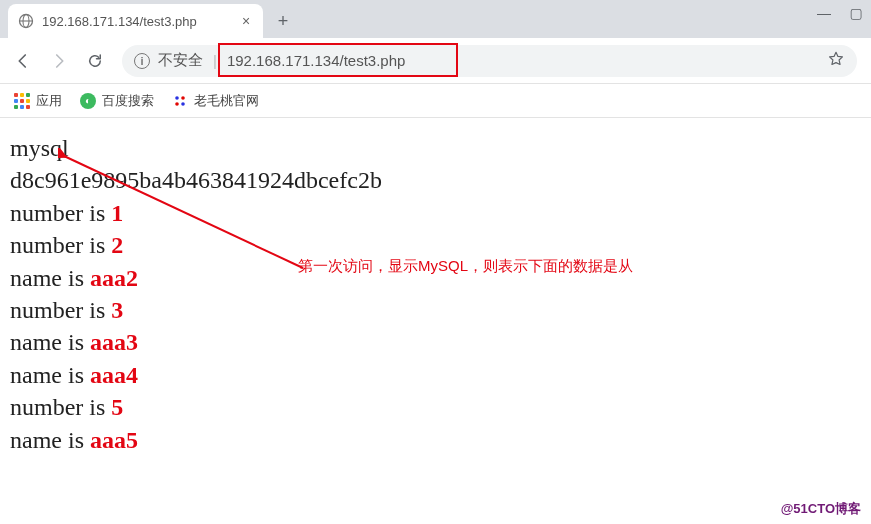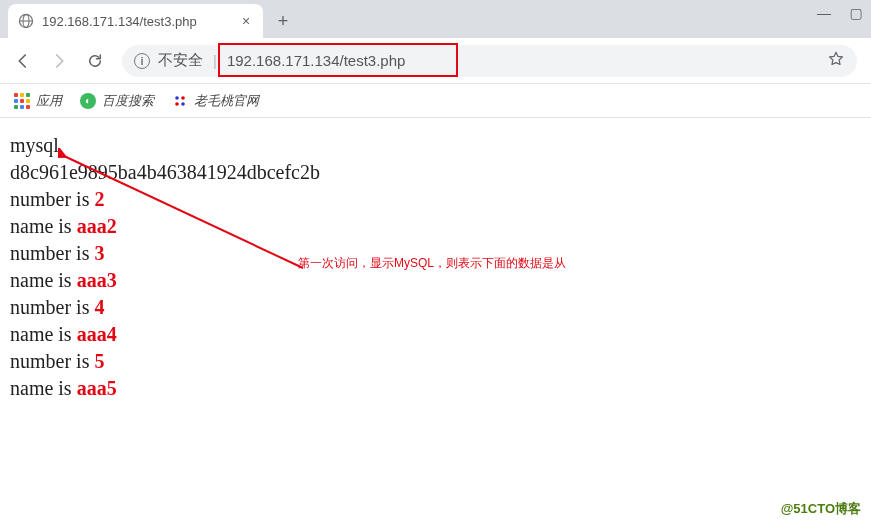--- a/index.html
+++ b/index.html
@@ -92,71 +92,70 @@
     .bookmarks {
       height: 34px;
       background: #fff;
       border-bottom: 1px solid #e3e3e3;
       display: flex;
       align-items: center;
       padding: 0 14px;
       gap: 18px;
       font-size: 13px;
       color: #444;
-      font-style: italic;
     }
     .bm-item { display:flex; align-items:center; gap:6px; }
     .apps-icon { display:grid; grid-template-columns:repeat(3,4px); grid-template-rows:repeat(3,4px); gap:2px; }
     .apps-icon span:nth-child(1){background:#ea4335}
     .apps-icon span:nth-child(2){background:#fbbc04}
     .apps-icon span:nth-child(3){background:#34a853}
     .apps-icon span:nth-child(4){background:#4285f4}
     .apps-icon span:nth-child(5){background:#ea4335}
     .apps-icon span:nth-child(6){background:#fbbc04}
     .apps-icon span:nth-child(7){background:#34a853}
     .apps-icon span:nth-child(8){background:#4285f4}
     .apps-icon span:nth-child(9){background:#ea4335}
     .apps-icon span{width:4px;height:4px;border-radius:1px}
     .fav-green { width:16px;height:16px;border-radius:50%;background:#3cba5f;display:flex;align-items:center;justify-content:center;color:#fff;font-size:10px;font-weight:bold;}
     .fav-baidu { width:16px;height:16px;display:flex;align-items:center;justify-content:center;}
 
     
     .page {
       padding: 14px 10px;
       font-family: "Times New Roman", serif;
-      font-size: 20px;
+      font-size: 24px;
       color: #222;
       line-height: 1.35;
       position: relative;
     }
     .page .red { color: #e30613; font-weight: bold; }
     .row { white-space: nowrap; }
 
     
     .annotation {
       position: absolute;
       left: 298px;
       top: 255px;
       color: #e30613;
-      font-size: 12px;
+      font-size: 15px;
       line-height: 1.4;
       font-family: "Microsoft YaHei", sans-serif;
     }
     svg.arrow {
       position: absolute;
       left: 58px;
       top: 148px;
       pointer-events: none;
     }
     .watermark {
       position:absolute;
       right:10px;
       bottom:6px;
       font-size:13px;
-      color:#4d7c0f;
+      color:#701a75;
       font-weight:bold;
       font-family:"Microsoft YaHei",sans-serif;
     }
   </style>
 </head>
 <body>
 
 <div class="tab-bar">
   <div class="tab">
     <span class="tab-favicon">
@@ -236,25 +235,25 @@
         </svg>
     </span>
     <span>老毛桃官网</span>
   </div>
 </div>
 
 <div class="page">
   <div class="row">mysql</div>
   <div class="row">d8c961e9895ba4b463841924dbcefc2b</div>
   <div id="data-rows">
+      <div class="row">number is <span class="red">1</span></div>
       <div class="row">number is <span class="red">2</span></div>
       <div class="row">name is <span class="red">aaa2</span></div>
       <div class="row">number is <span class="red">3</span></div>
       <div class="row">name is <span class="red">aaa3</span></div>
-      <div class="row">number is <span class="red">4</span></div>
       <div class="row">name is <span class="red">aaa4</span></div>
       <div class="row">number is <span class="red">5</span></div>
       <div class="row">name is <span class="red">aaa5</span></div>
     </div>
 </div>
 
 <svg class="arrow" width="260" height="140">
   <defs>
     <marker id="ah" markerWidth="12" markerHeight="10" refX="2" refY="5" orient="auto">
       <path d="M10,0 L0,5 L10,10 L7,5 z" fill="#e30613"></path>

